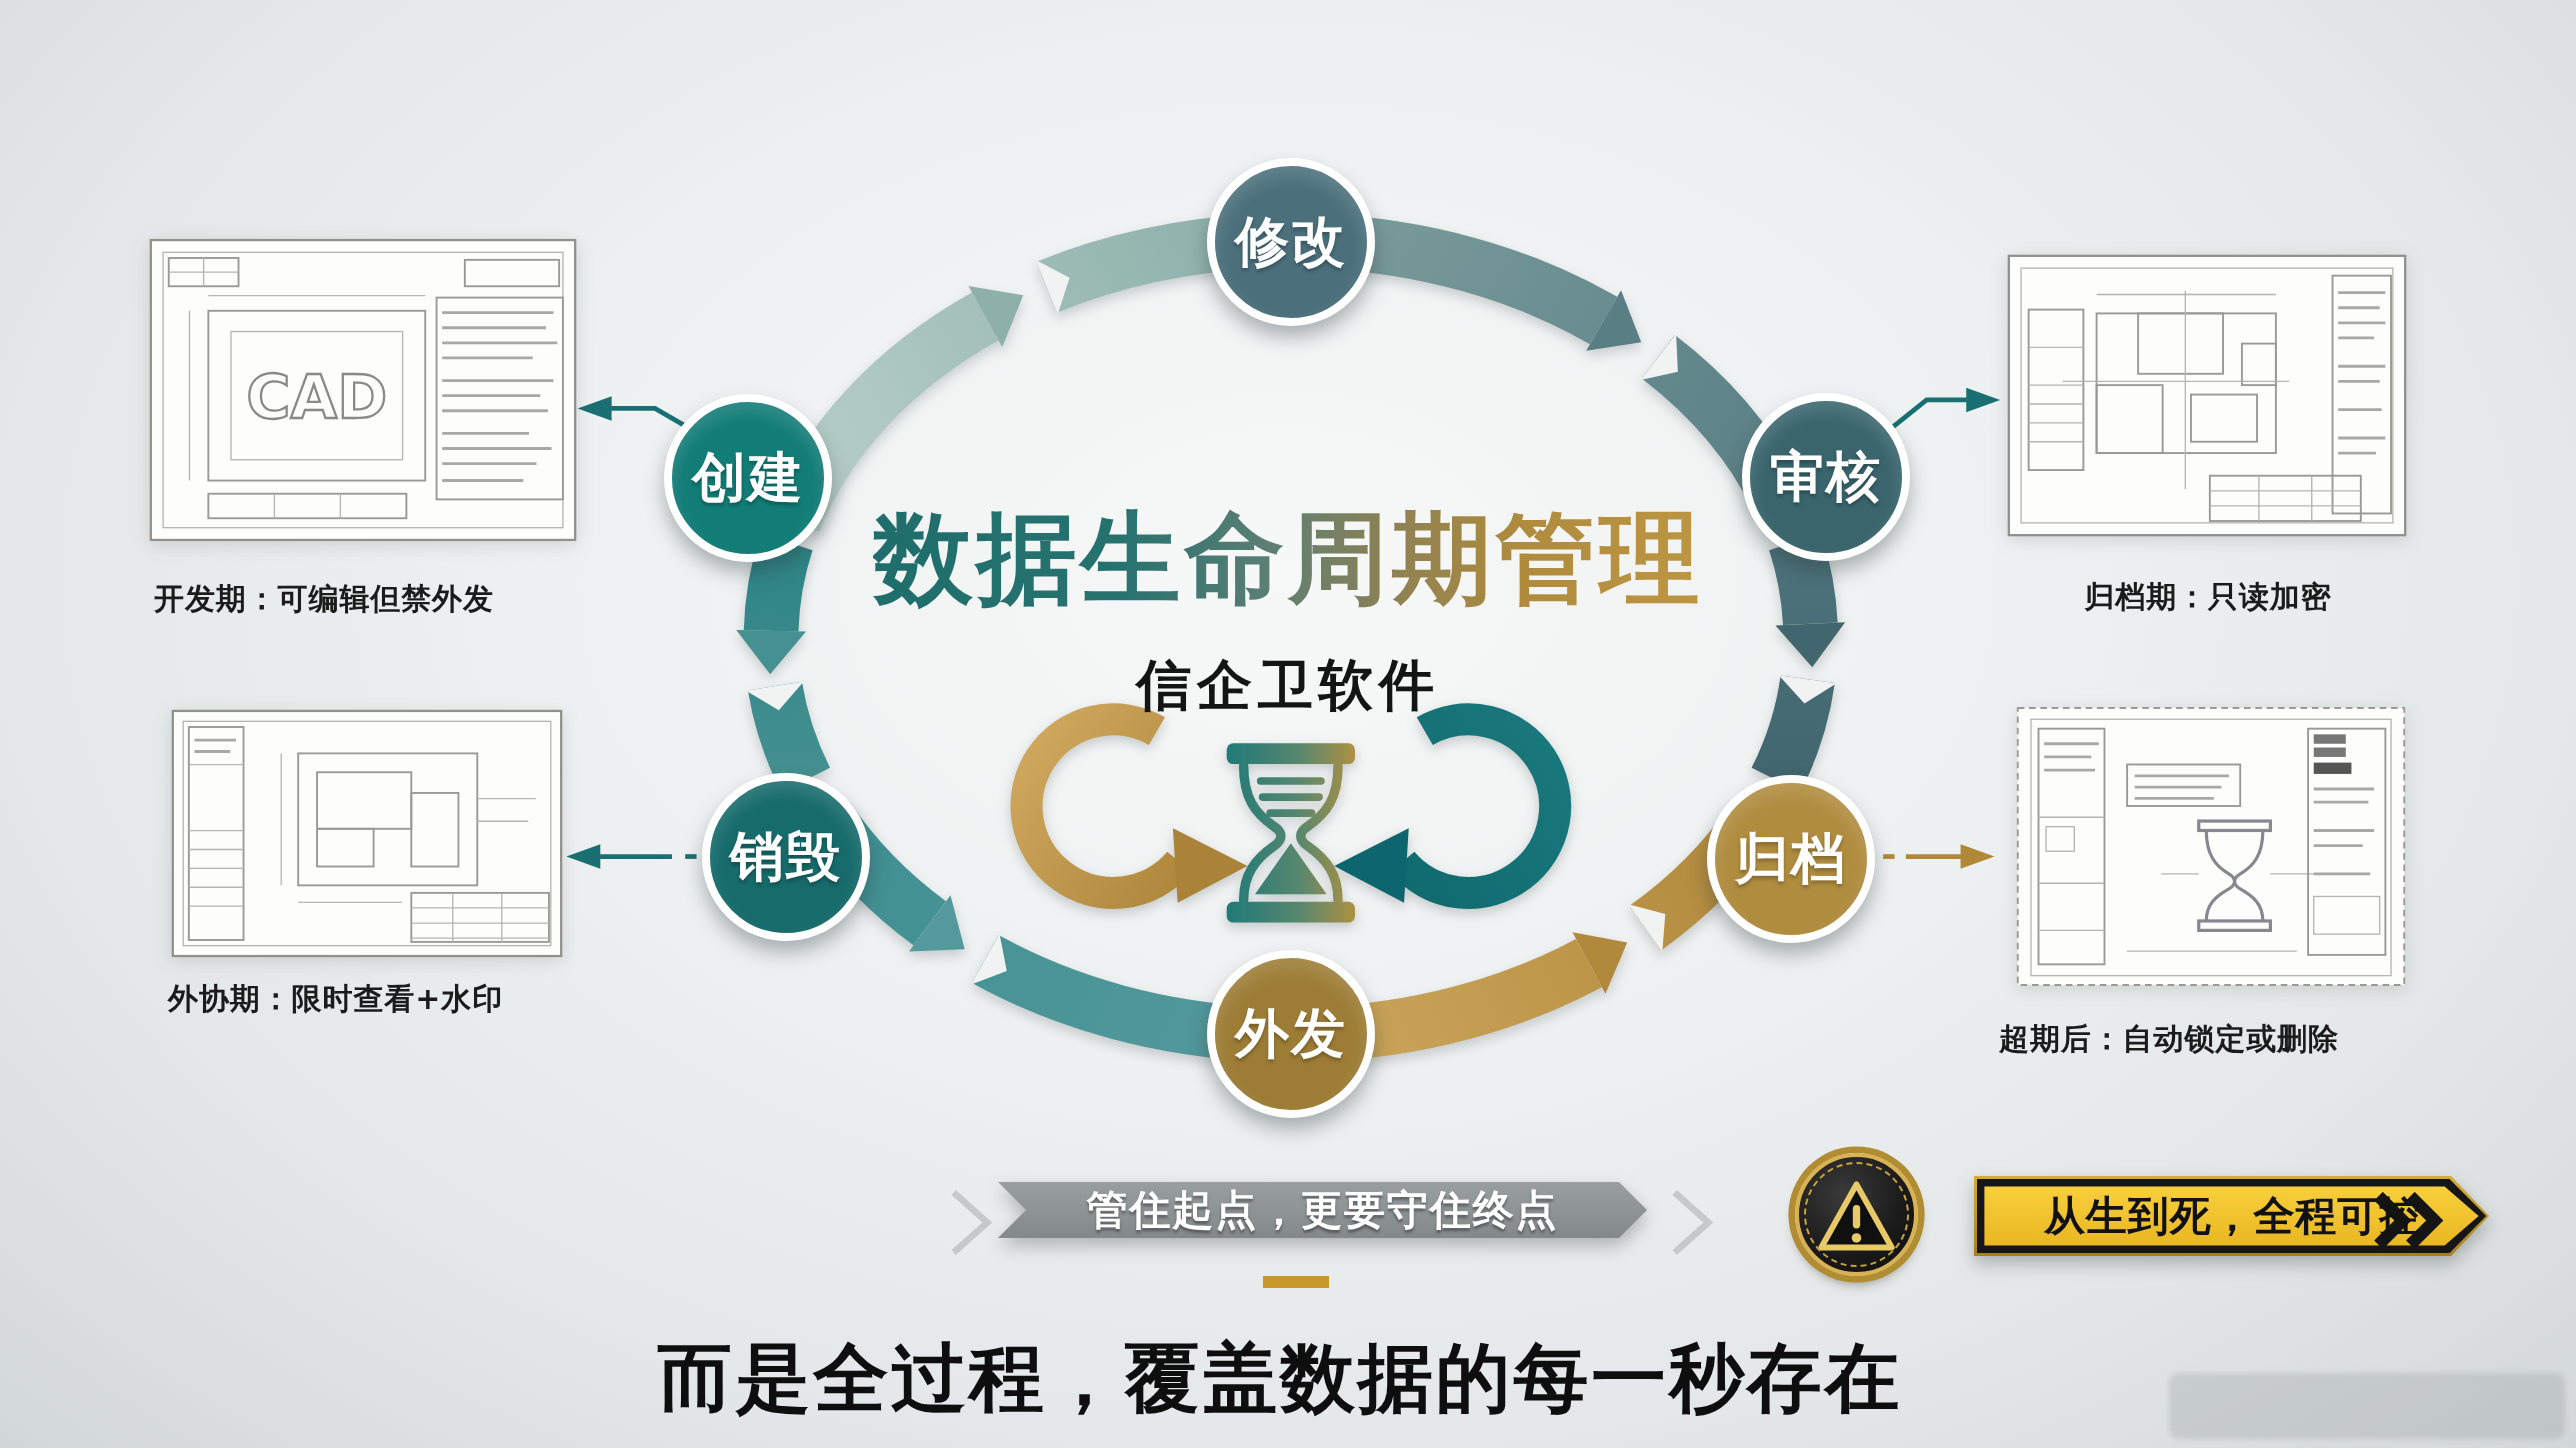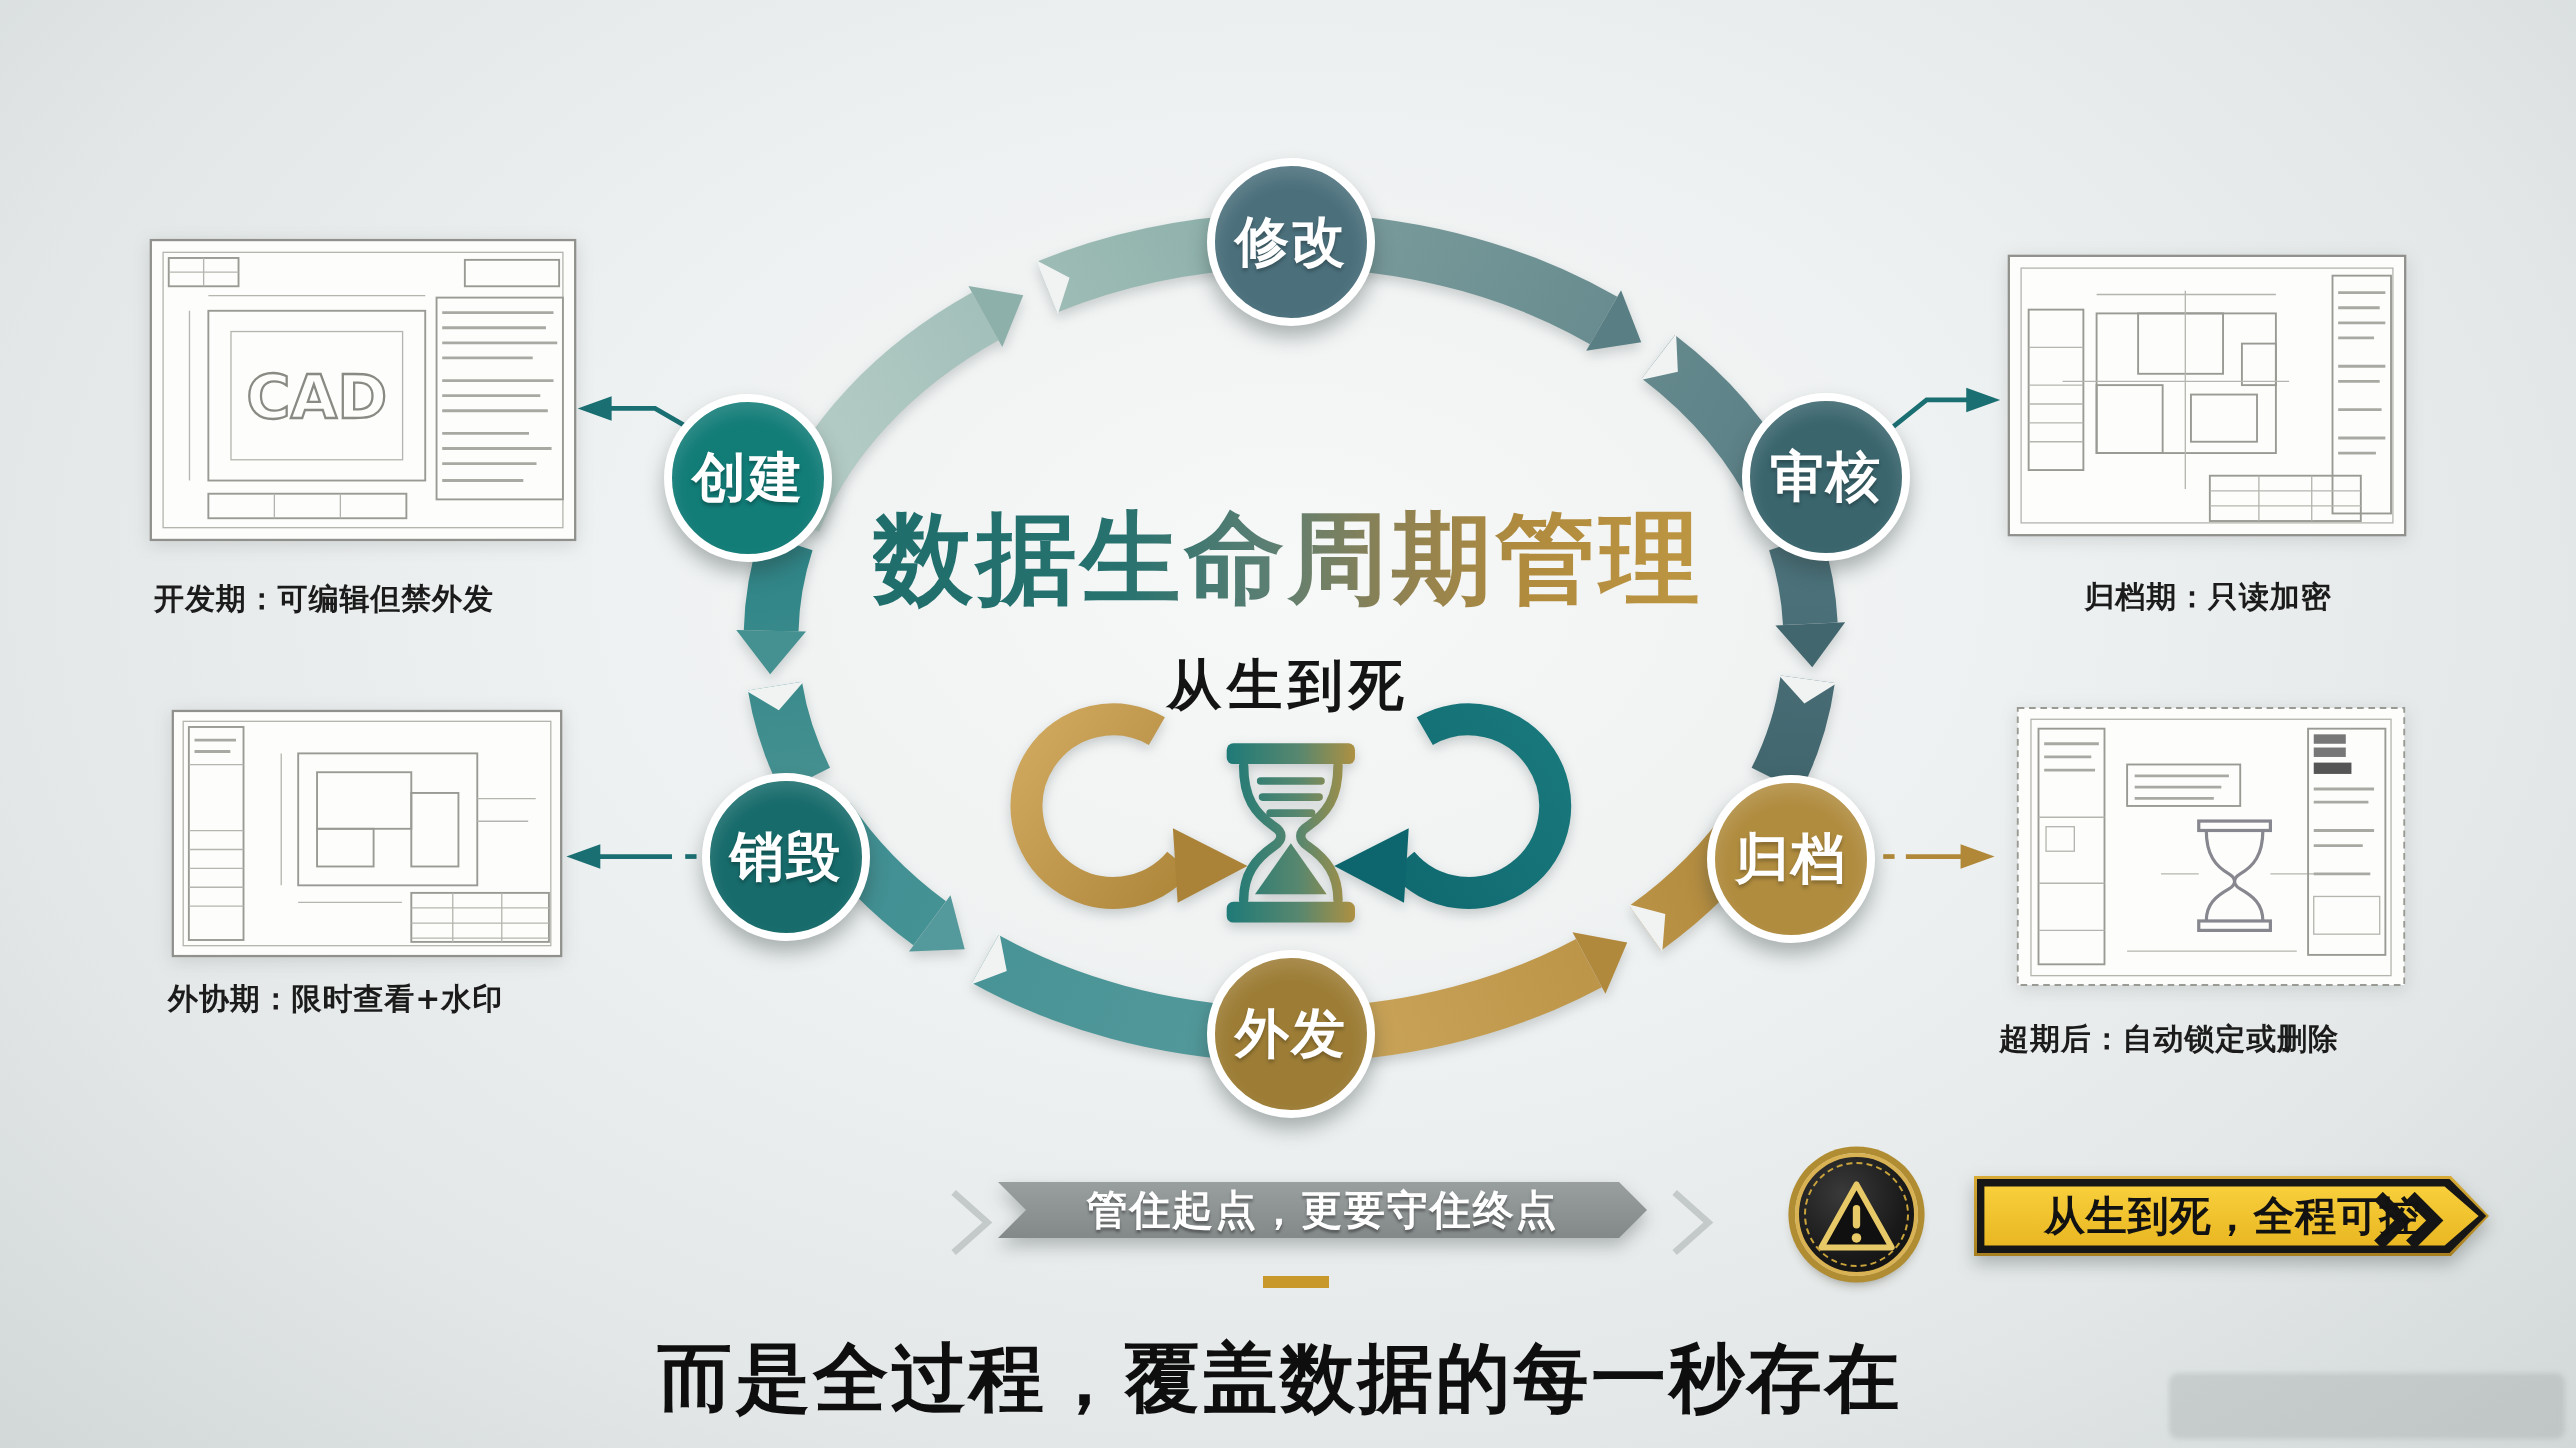--- a/index.html
+++ b/index.html
@@ -255,21 +255,21 @@
         <rect x="318" y="46" width="34" height="10" fill="#777"></rect>
       <rect x="318" y="62" width="40" height="12" fill="#555"></rect>
       <path d="M318,90h64 M318,104h58 M318,134h64 M318,150h52 M318,180h60" stroke="#a9a9a3" stroke-width="3" fill="none"></path>
       <rect x="318" y="204" width="70" height="40" class="cad-thin"></rect>
       <path d="M120,262h180" class="cad-thin"></path>
     </svg>
   </div>
   <div class="caption" style="left:1999px;top:1019px">超期后：自动锁定或删除</div>
 
   <div id="main-title">数据生命周期管理</div>
-  <div id="sub-title">从生到死</div>
+  <div id="sub-title">信企卫软件</div>
 
   <div class="node" style="left: 664px; top: 394px; background: radial-gradient(circle at 36% 30%, rgb(18, 124, 119) 55%, rgb(18, 124, 119) 100%) rgb(18, 124, 119);">
       <span>创建</span>
     </div>
   <div class="node" style="left: 1207px; top: 158px; background: radial-gradient(circle at 36% 30%, rgb(75, 112, 124) 55%, rgb(75, 112, 124) 100%) rgb(75, 112, 124);">
       <span>修改</span>
     </div>
   <div class="node" style="left: 1742px; top: 393px; background: radial-gradient(circle at 36% 30%, rgb(58, 101, 109) 55%, rgb(58, 101, 109) 100%) rgb(58, 101, 109);">
       <span>审核</span>
     </div>

